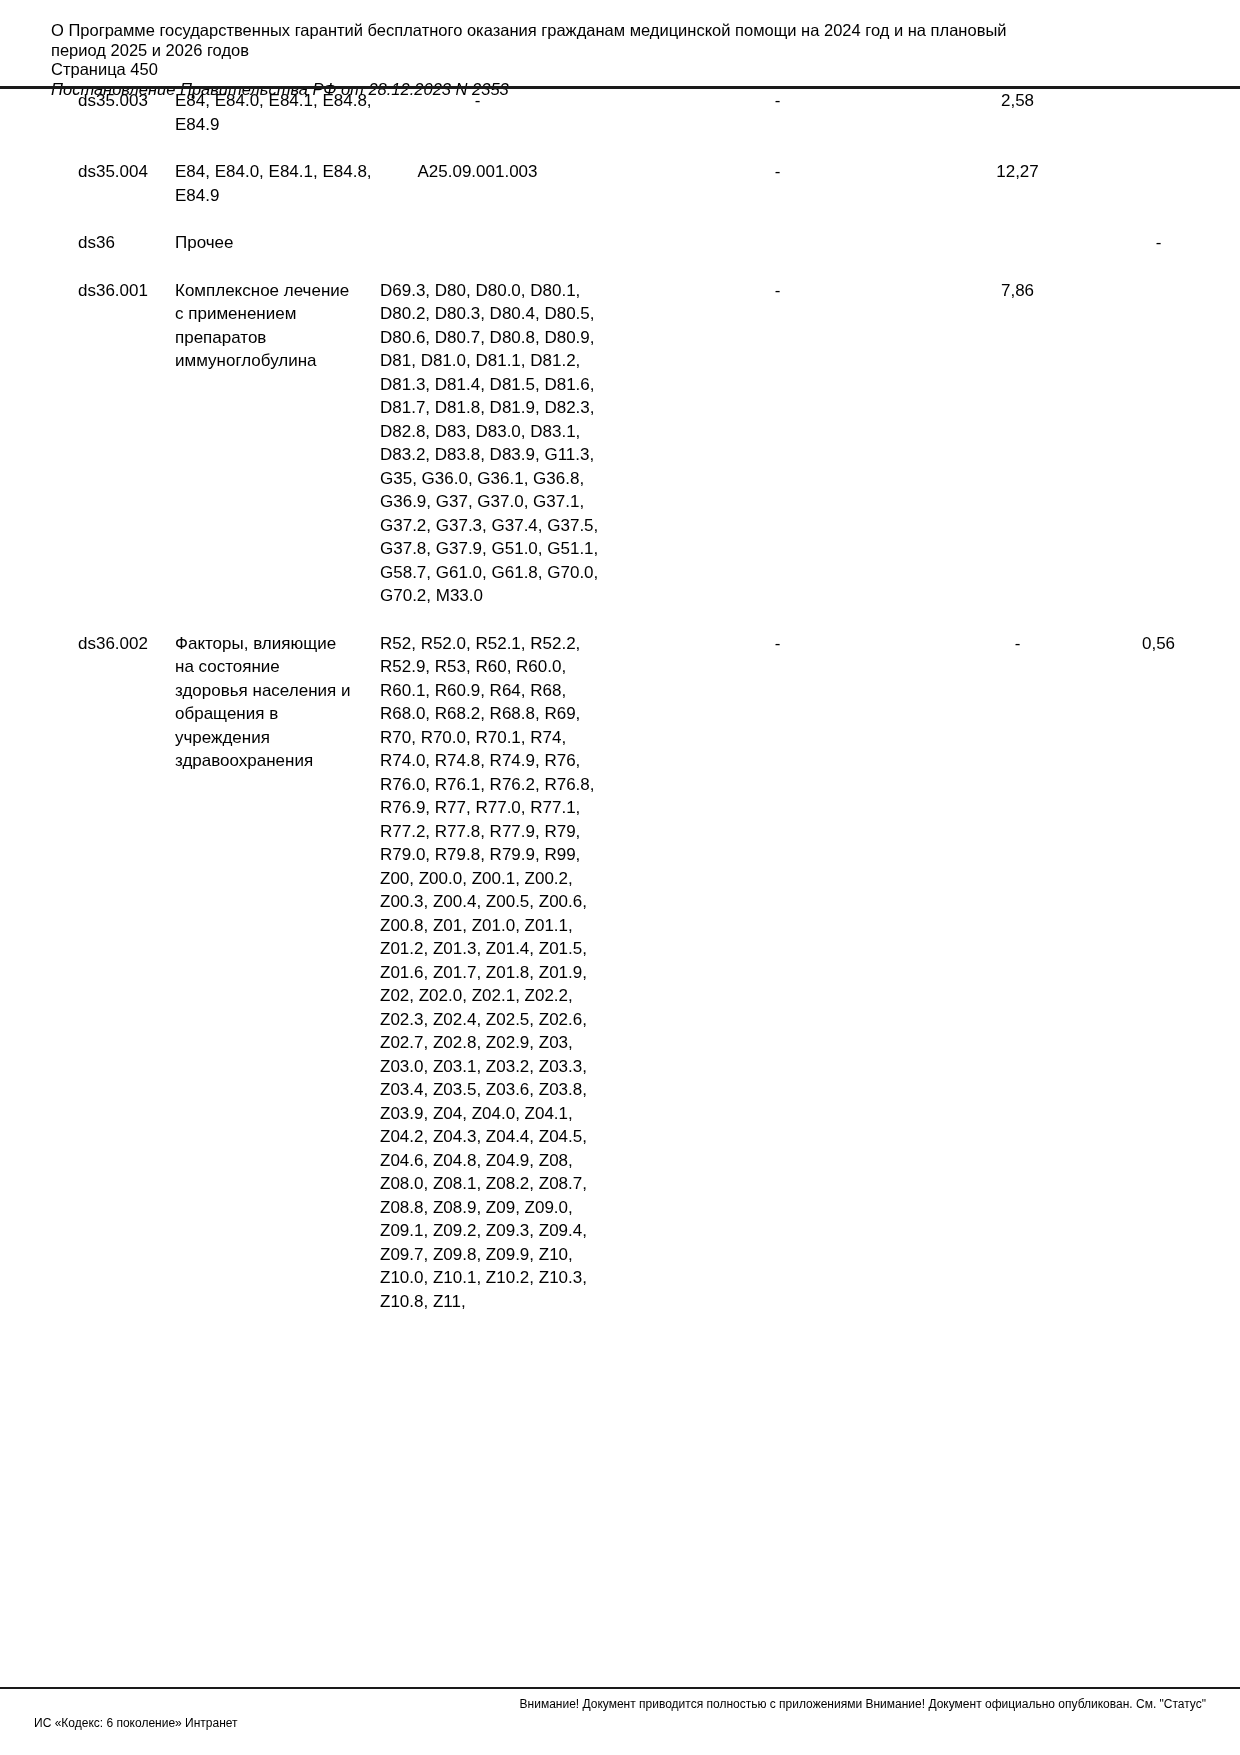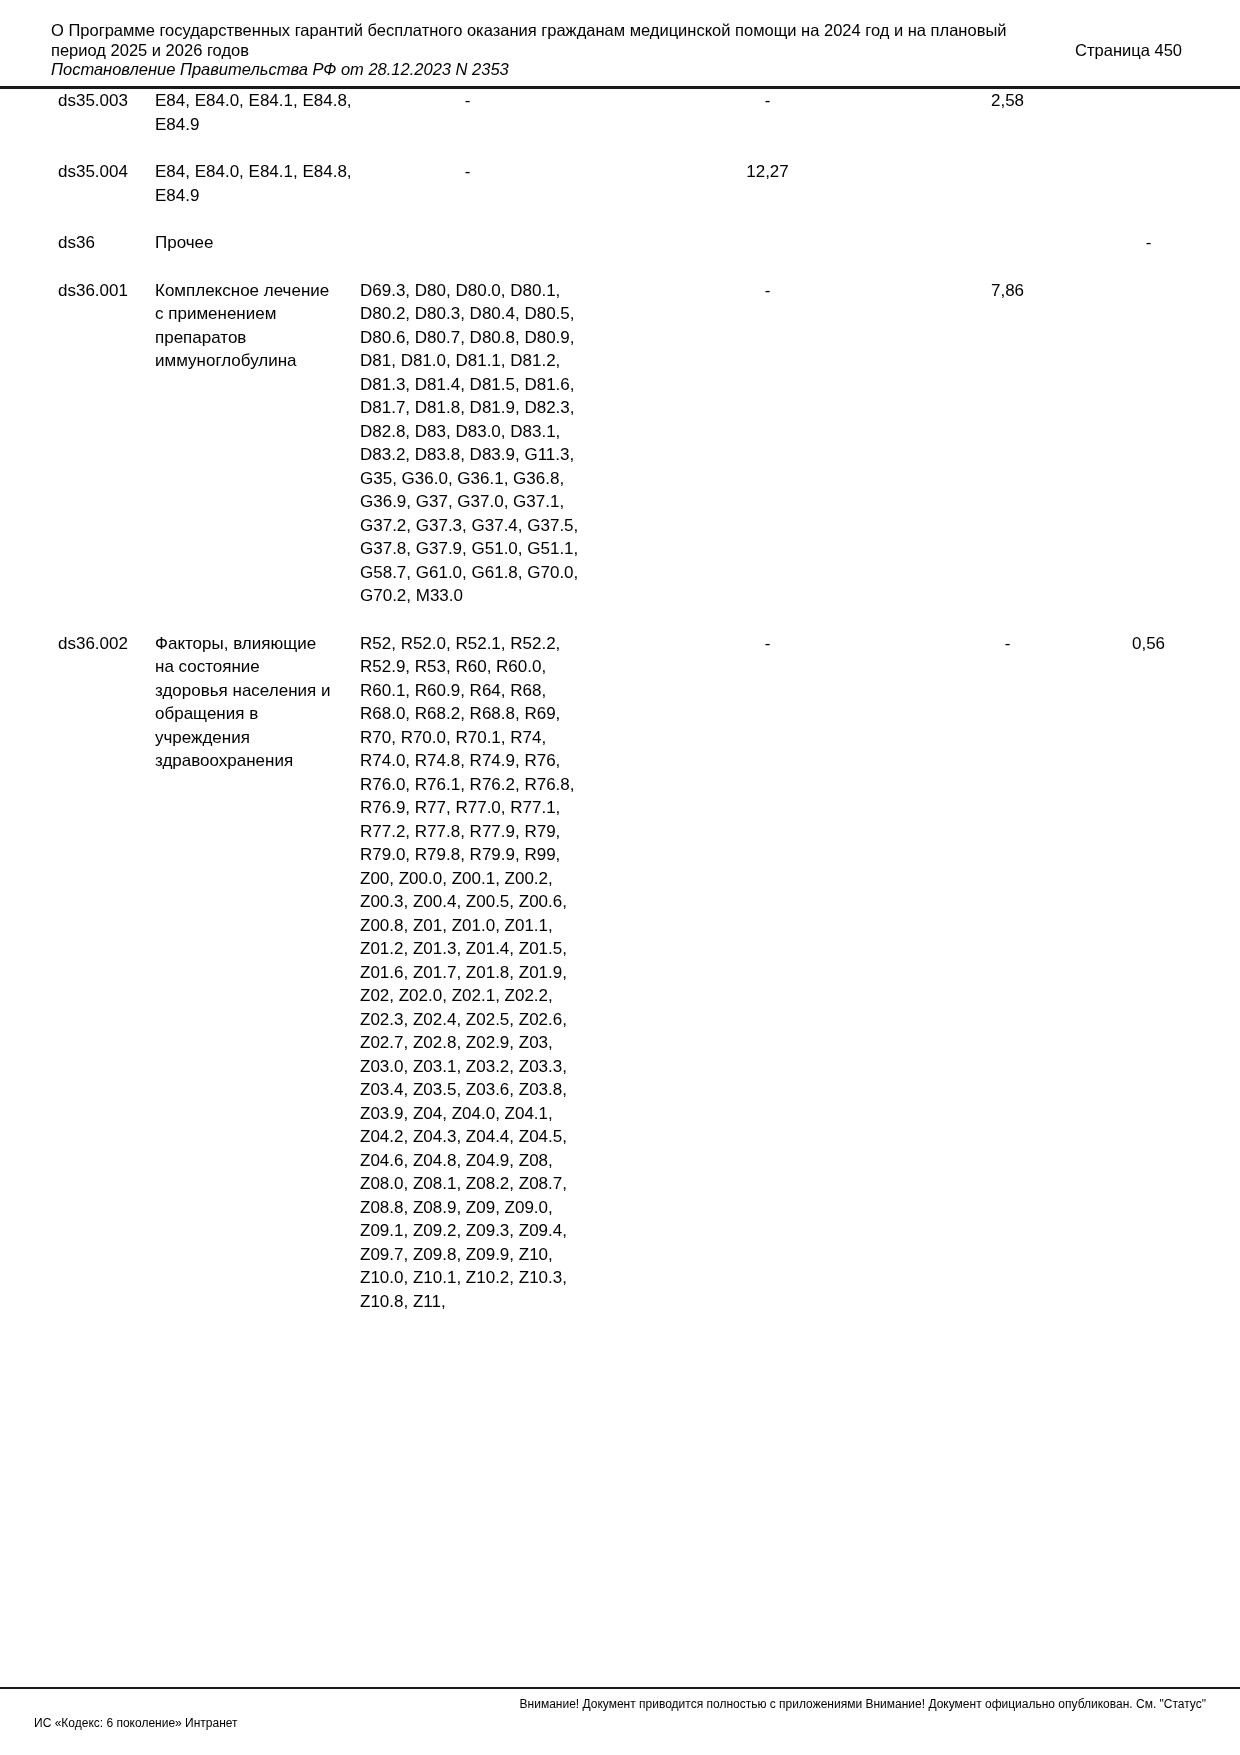--- a/index.html
+++ b/index.html
@@ -5,32 +5,32 @@
   html,body{margin:0;padding:0;background:#ffffff;}
   .page{
     position:relative;
     width:1240px;height:1755px;
     background:#ffffff;color:#000000;
     font-family:"Liberation Sans",sans-serif;
     overflow:hidden;
   }
   
   .hdr{position:absolute;left:51px;right:58px;top:21px;font-size:16.5px;line-height:19.5px;}
-  .hdr-row{display:flex;justify-content:space-between;align-items:flex-end;}
+  .hdr-row{display:flex;justify-content:space-between;align-items:flex-start;flex-direction:column;}
   .hdr-title div{white-space:nowrap;}
   .hdr-page{white-space:nowrap;}
   .hdr-sub{font-style:italic;white-space:nowrap;}
   .rule{position:absolute;left:0;right:0;background:#1a1a1a;}
   .rule-top{top:86px;height:3px;}
   .rule-bottom{top:1687px;height:2px;}
   
   .tbl{position:absolute;left:58px;top:89px;width:1184px;font-size:17px;line-height:23.5px;}
   .trow{display:grid;grid-template-columns:97px 205px 215px 385px 95px 187px;margin-bottom:24px;}
   .trow:last-child{margin-bottom:0;}
-  .c{text-align:left;}
+  .c{text-align:left;margin-left:20px;}
   .c4,.c5,.c6{text-align:center;}
   .c4.block-left{text-align:left;padding-left:57px;}
   .ln{white-space:nowrap;}
   
   .ftr{position:absolute;left:34px;right:34px;top:1695px;font-size:12px;line-height:18.5px;}
   .ftr-notice{text-align:right;white-space:nowrap;}
   .ftr-source{text-align:left;white-space:nowrap;}
 </style>
 </head>
 <body>
@@ -69,20 +69,23 @@
           <div class="ln">2,58</div>
         </div>
   </div>
       <div class="trow">
     <div class="c c1">
           <div class="ln">ds35.004</div>
         </div>
     <div class="c c3">
           <div class="ln">E84, E84.0, E84.1, E84.8,</div>
           <div class="ln">E84.9</div>
+        </div>
+    <div class="c c4">
+          <div class="ln">A25.09.001.003</div>
         </div>
     <div class="c c5">
           <div class="ln">-</div>
         </div>
     <div class="c c6">
           <div class="ln">12,27</div>
         </div>
   </div>
       <div class="trow">
     <div class="c c1">

